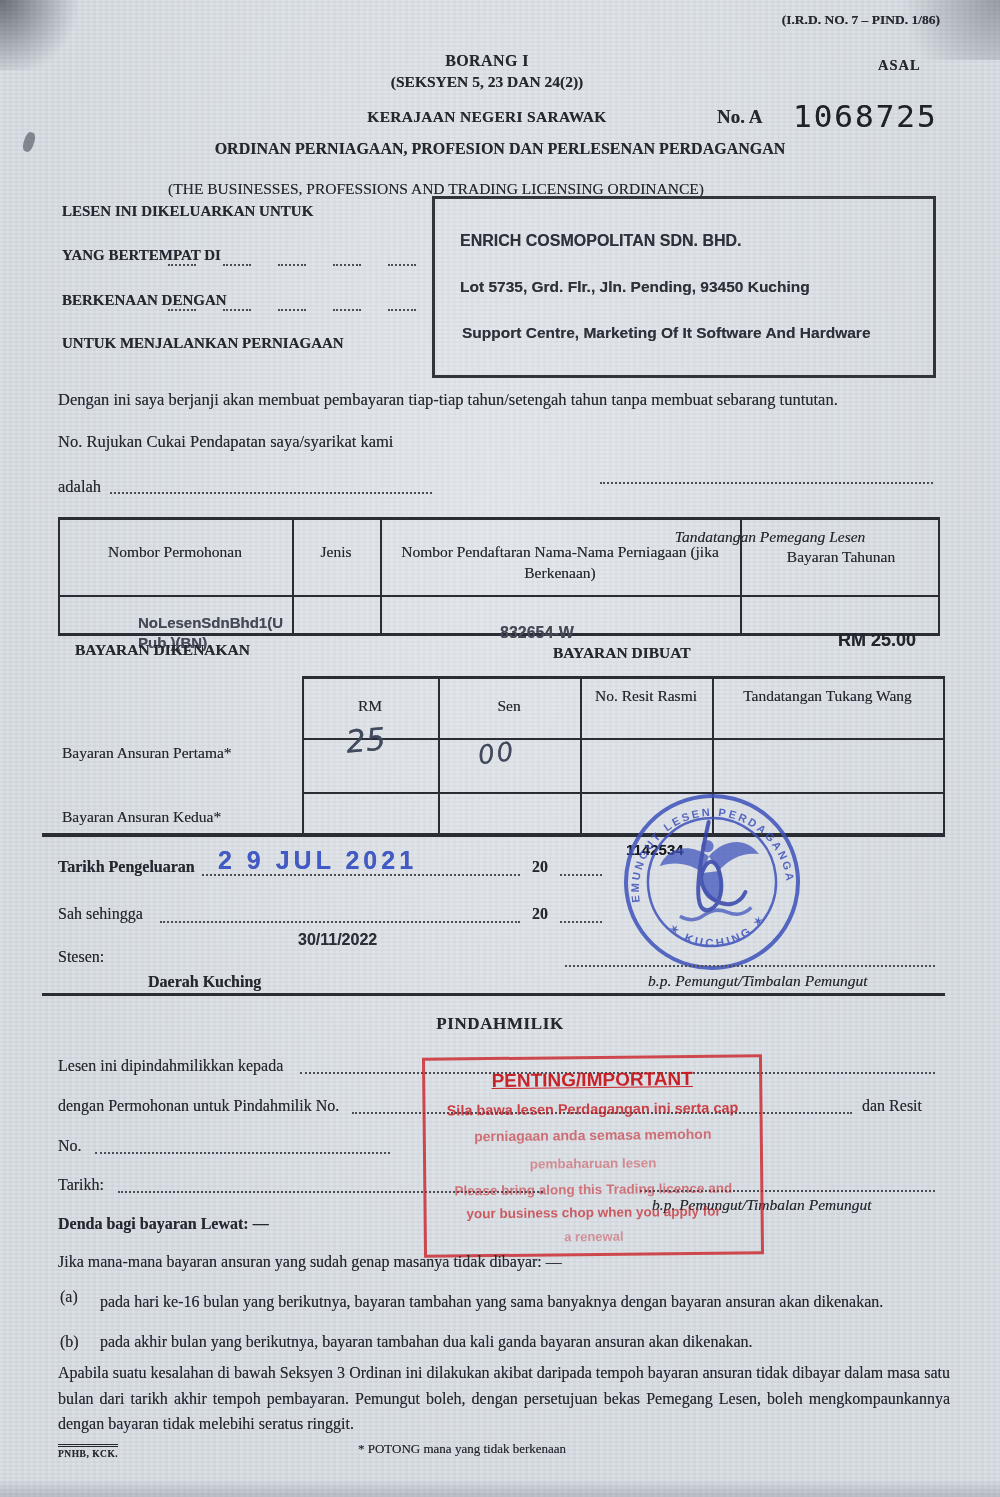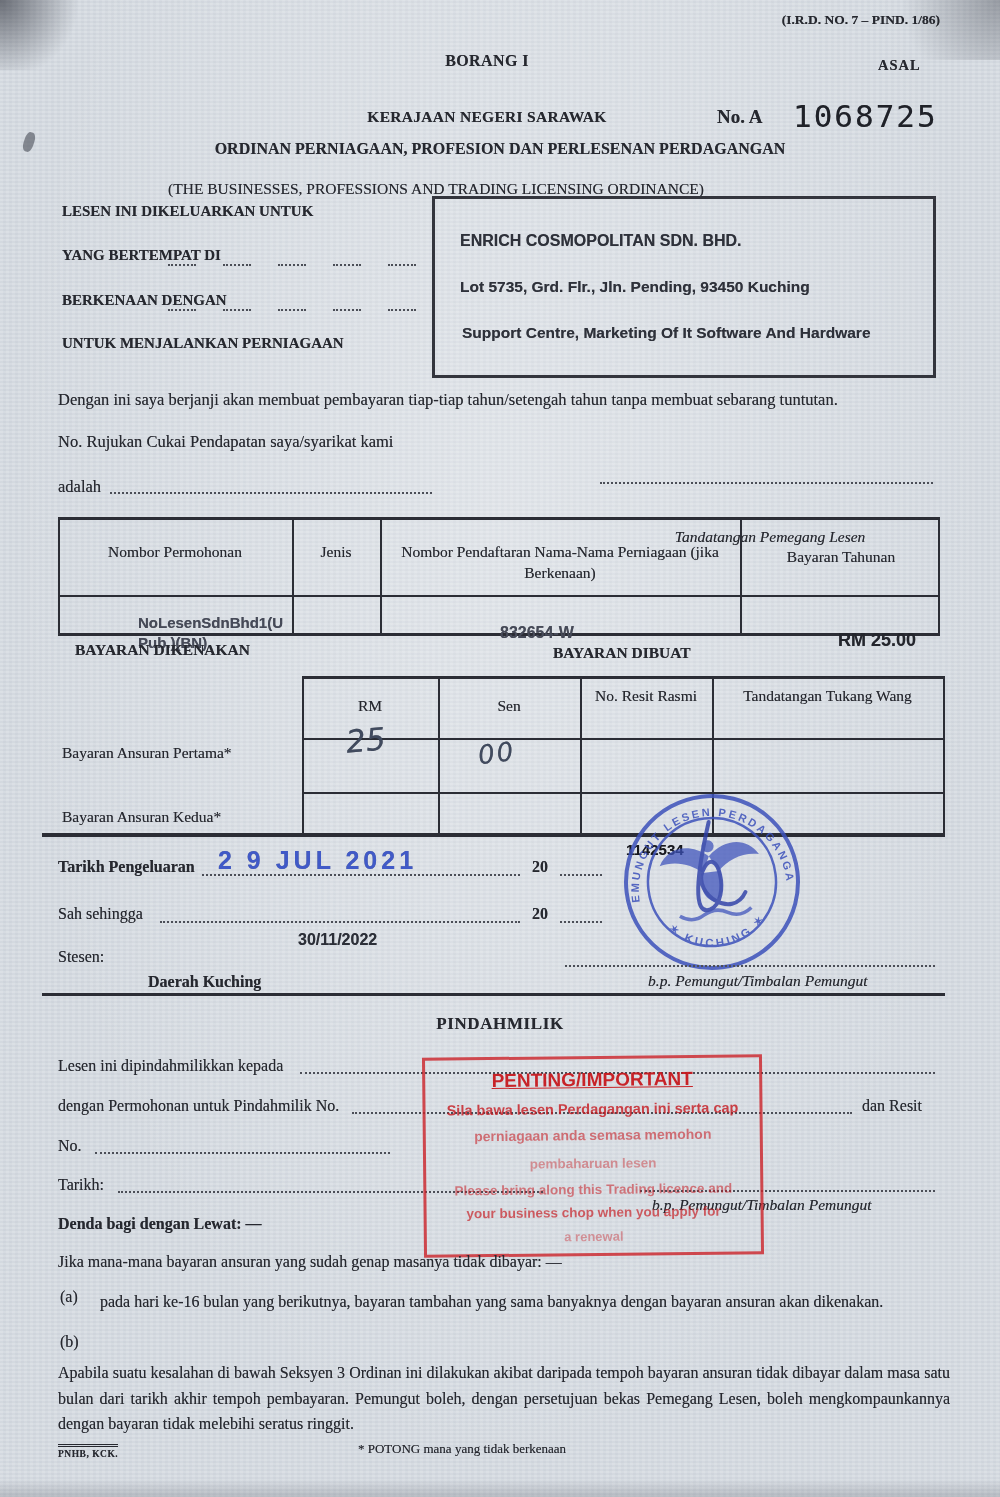--- a/index.html
+++ b/index.html
@@ -37,20 +37,21 @@
 
 <div class="paper">
 
   <div class="smudge" style="left:0;top:0;width:100px;height:70px;background:radial-gradient(circle at 0 0, rgba(35,38,48,.6), rgba(35,38,48,0) 65%);"></div>
   <div class="smudge" style="right:0;top:0;width:140px;height:60px;background:radial-gradient(circle at 100% 0, rgba(35,38,48,.35), rgba(35,38,48,0) 65%);"></div>
   <div class="smudge" style="left:24px;top:132px;width:10px;height:20px;background:rgba(60,63,74,.55);transform:rotate(18deg);border-radius:40%;"></div>
   <div class="smudge" style="left:0;bottom:0;width:100%;height:18px;background:linear-gradient(0deg, rgba(35,38,48,.18), rgba(35,38,48,0));"></div>
 
   <div class="t b" style="left:700px;top:12px;width:240px;text-align:right;font-size:13.5px;">(I.R.D. NO. 7 – PIND. 1/86)</div>
   <div class="t b ctr" style="left:287px;top:52px;width:400px;font-size:16px;letter-spacing:.4px;">BORANG I</div>
+  <div class="t b ctr" style="left:287px;top:73px;width:400px;font-size:15.5px;">(SEKSYEN 5, 23 DAN 24(2))</div>
   <div class="t b" style="left:878px;top:57px;font-size:14.5px;letter-spacing:1px;">ASAL</div>
   <div class="t b ctr" style="left:287px;top:108px;width:400px;font-size:15.5px;letter-spacing:.3px;">KERAJAAN NEGERI SARAWAK</div>
   <div class="t b" style="left:717px;top:106px;font-size:19px;">No. A</div>
   <div class="t mono" style="left:793px;top:98px;font-size:31px;letter-spacing:2px;color:#1f2128;">1068725</div>
   <div class="t b ctr" style="left:0;top:140px;width:1000px;font-size:16px;">ORDINAN PERNIAGAAN, PROFESION DAN PERLESENAN PERDAGANGAN</div>
   <div class="t ctr" style="left:0;top:180px;width:872px;font-size:15.5px;">(THE BUSINESSES, PROFESSIONS AND TRADING LICENSING ORDINANCE)</div>
 
   <div class="t b" style="left:62px;top:203px;font-size:15px;">LESEN INI DIKELUARKAN UNTUK</div>
   <div class="t b" style="left:62px;top:247px;font-size:15px;">YANG BERTEMPAT DI</div>
   <div class="t" style="left:168px;top:252px;"><span class="dash"></span><span class="dash"></span><span class="dash"></span><span class="dash"></span><span class="dash"></span></div>
@@ -164,34 +165,35 @@
 
   <div class="t" style="left:58px;top:1137px;font-size:16px;">No.</div>
   <div class="ldots" style="left:95px;top:1152px;width:295px;"></div>
 
   <div class="t" style="left:58px;top:1176px;font-size:16px;">Tarikh:</div>
   <div class="ldots" style="left:118px;top:1191px;width:425px;"></div>
 
   <div class="ldots" style="left:640px;top:1190px;width:295px;"></div>
   <div class="t i" style="left:652px;top:1196px;font-size:15.5px;">b.p. Pemungut/Timbalan Pemungut</div>
 
-  <div class="t b" style="left:58px;top:1215px;font-size:16px;">Denda bagi dengan Lewat: —</div>
+  <div class="t b" style="left:58px;top:1215px;font-size:16px;">Denda bagi bayaran Lewat: —</div>
 
   <div class="rstamp">
     <div class="rline" style="top:10px;font-size:19px;font-weight:bold;text-decoration:underline;color:rgba(198,24,30,.95);">PENTING/IMPORTANT</div>
     <div class="rline" style="top:42px;font-size:14.5px;font-weight:bold;color:rgba(198,28,34,.82);">Sila bawa lesen Perdagangan ini serta cap</div>
     <div class="rline" style="top:68px;font-size:14px;font-weight:bold;color:rgba(198,28,34,.58);">perniagaan anda semasa memohon</div>
     <div class="rline" style="top:97px;font-size:13.5px;font-weight:bold;color:rgba(198,28,34,.42);">pembaharuan lesen</div>
     <div class="rline" style="top:123px;font-size:13.5px;font-weight:bold;color:rgba(198,28,34,.55);">Please bring along this Trading licence and</div>
     <div class="rline" style="top:146px;font-size:13.5px;font-weight:bold;color:rgba(198,28,34,.68);">your business chop when you apply for</div>
     <div class="rline" style="top:170px;font-size:13px;font-weight:bold;color:rgba(198,28,34,.4);">a renewal</div>
   </div>
 
   <div class="t" style="left:58px;top:1253px;font-size:16px;">Jika mana-mana bayaran ansuran yang sudah genap masanya tidak dibayar: —</div>
   <div class="t" style="left:60px;top:1288px;font-size:16px;">(a)</div>
   <div class="t wrap" style="left:100px;top:1288px;width:848px;font-size:16px;line-height:1.7;">pada hari ke-16 bulan yang berikutnya, bayaran tambahan yang sama banyaknya dengan bayaran ansuran akan dikenakan.</div>
   <div class="t" style="left:60px;top:1333px;font-size:16px;">(b)</div>
+  <div class="t wrap" style="left:100px;top:1333px;width:848px;font-size:16px;">pada akhir bulan yang berikutnya, bayaran tambahan dua kali ganda bayaran ansuran akan dikenakan.</div>
   <div class="t wrap" style="left:58px;top:1360px;width:892px;font-size:16px;line-height:1.6;text-align:justify;">Apabila suatu kesalahan di bawah Seksyen 3 Ordinan ini dilakukan akibat daripada tempoh bayaran ansuran tidak dibayar dalam masa satu bulan dari tarikh akhir tempoh pembayaran. Pemungut boleh, dengan persetujuan bekas Pemegang Lesen, boleh mengkompaunkannya dengan bayaran tidak melebihi seratus ringgit.</div>
 
   <div class="t b" style="left:58px;top:1444px;font-size:9.5px;border-top:3px double #26282f;padding-top:2px;letter-spacing:.5px;">PNHB, KCK.</div>
   <div class="t" style="left:358px;top:1441px;font-size:13px;text-align:right;">* POTONG mana yang tidak berkenaan</div>
 
 </div>
 
 </body></html>

